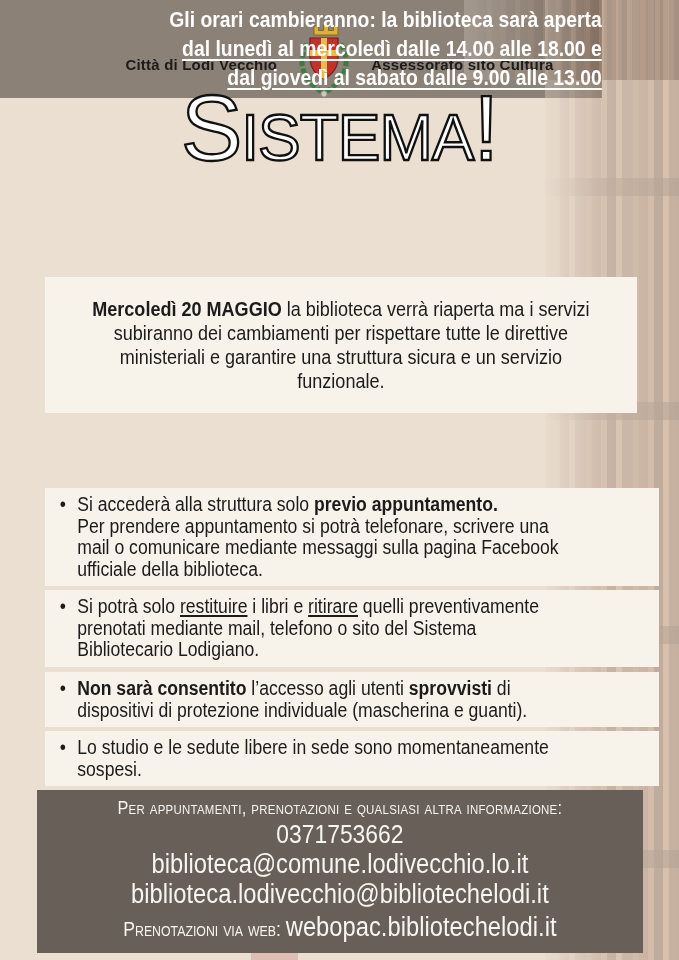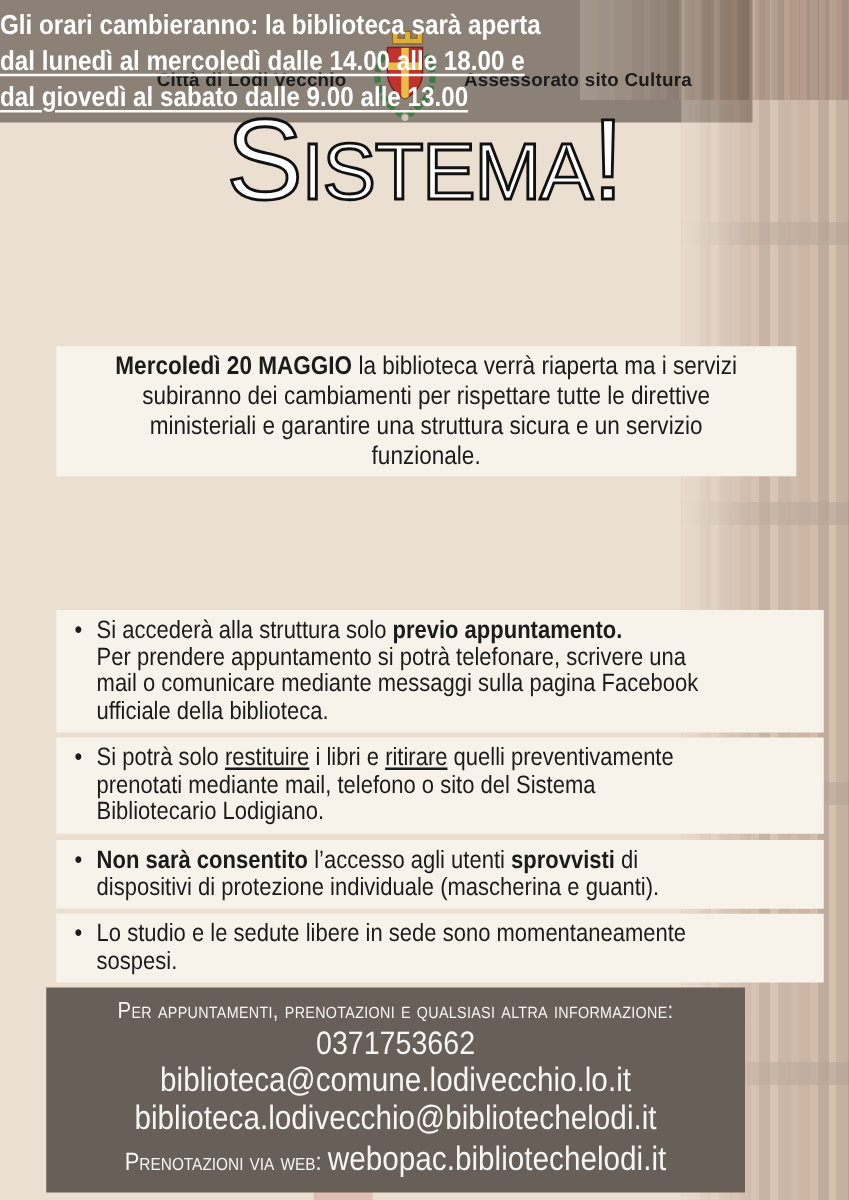--- a/index.html
+++ b/index.html
@@ -41,37 +41,37 @@
     position:absolute;top:86px;left:0;width:100%;text-align:center;
     font-variant:small-caps;font-size:92px;line-height:84px;letter-spacing:-1px;
     color:var(--title_fill,#fff);
     -webkit-text-stroke:2.3px var(--title_outline,#111);
     text-shadow:0 0 1px var(--title_outline,#111);
   }
   
   .squeeze{width:113.6%;transform:scaleX(0.88);transform-origin:left top;white-space:nowrap;}
   
   .panel{position:absolute;left:45px;width:592px;background:var(--panel_background,#f7f2ea);}
-  .intro{top:277px;text-align:center;font-size:20.5px;line-height:24px;padding:4px 0;}
+  .intro{top:277px;text-align:center;font-size:20.5px;line-height:24px;padding:20px 0;}
   .hours{
     top:385px;left:41px;width:602px;
     background:var(--hours_panel_background,#8b8177);
     color:#fff;font-weight:bold;font-size:22px;line-height:29px;
-    text-align:left;padding:5px 0 6px;
+    text-align:right;padding:5px 0 6px;
   }
   .hours .ul{text-decoration:underline;text-decoration-thickness:2px;text-underline-offset:3px;}
   .bullet{font-size:20px;line-height:21.5px;padding:6px 10px 6px 12px;}
   .brow{display:flex;}
   .dot{flex:none;width:20px;padding-left:3px;}
   .btext{flex:1;}
   .bullet b{font-weight:bold;}
   .bullet u{text-decoration:underline;text-decoration-thickness:1.5px;text-underline-offset:2px;}
   
   .footer{
-    position:absolute;top:790px;left:37px;width:559px;
+    position:absolute;top:790px;left:37px;width:606px;
     background:var(--footer_background,#675f58);
     color:var(--light_text_color,#f7f5f2);
     text-align:center;padding:5px 0 8px;
   }
   .f-info{font-variant:small-caps;font-size:18.5px;line-height:25px;letter-spacing:.3px;}
   .f-phone{font-size:26px;line-height:29px;}
   .f-email{font-size:27px;line-height:30px;}
   .f-web{font-size:27px;line-height:31px;margin-top:3px;}
   .f-web .wlbl{font-variant:small-caps;font-size:20px;}
 </style>

